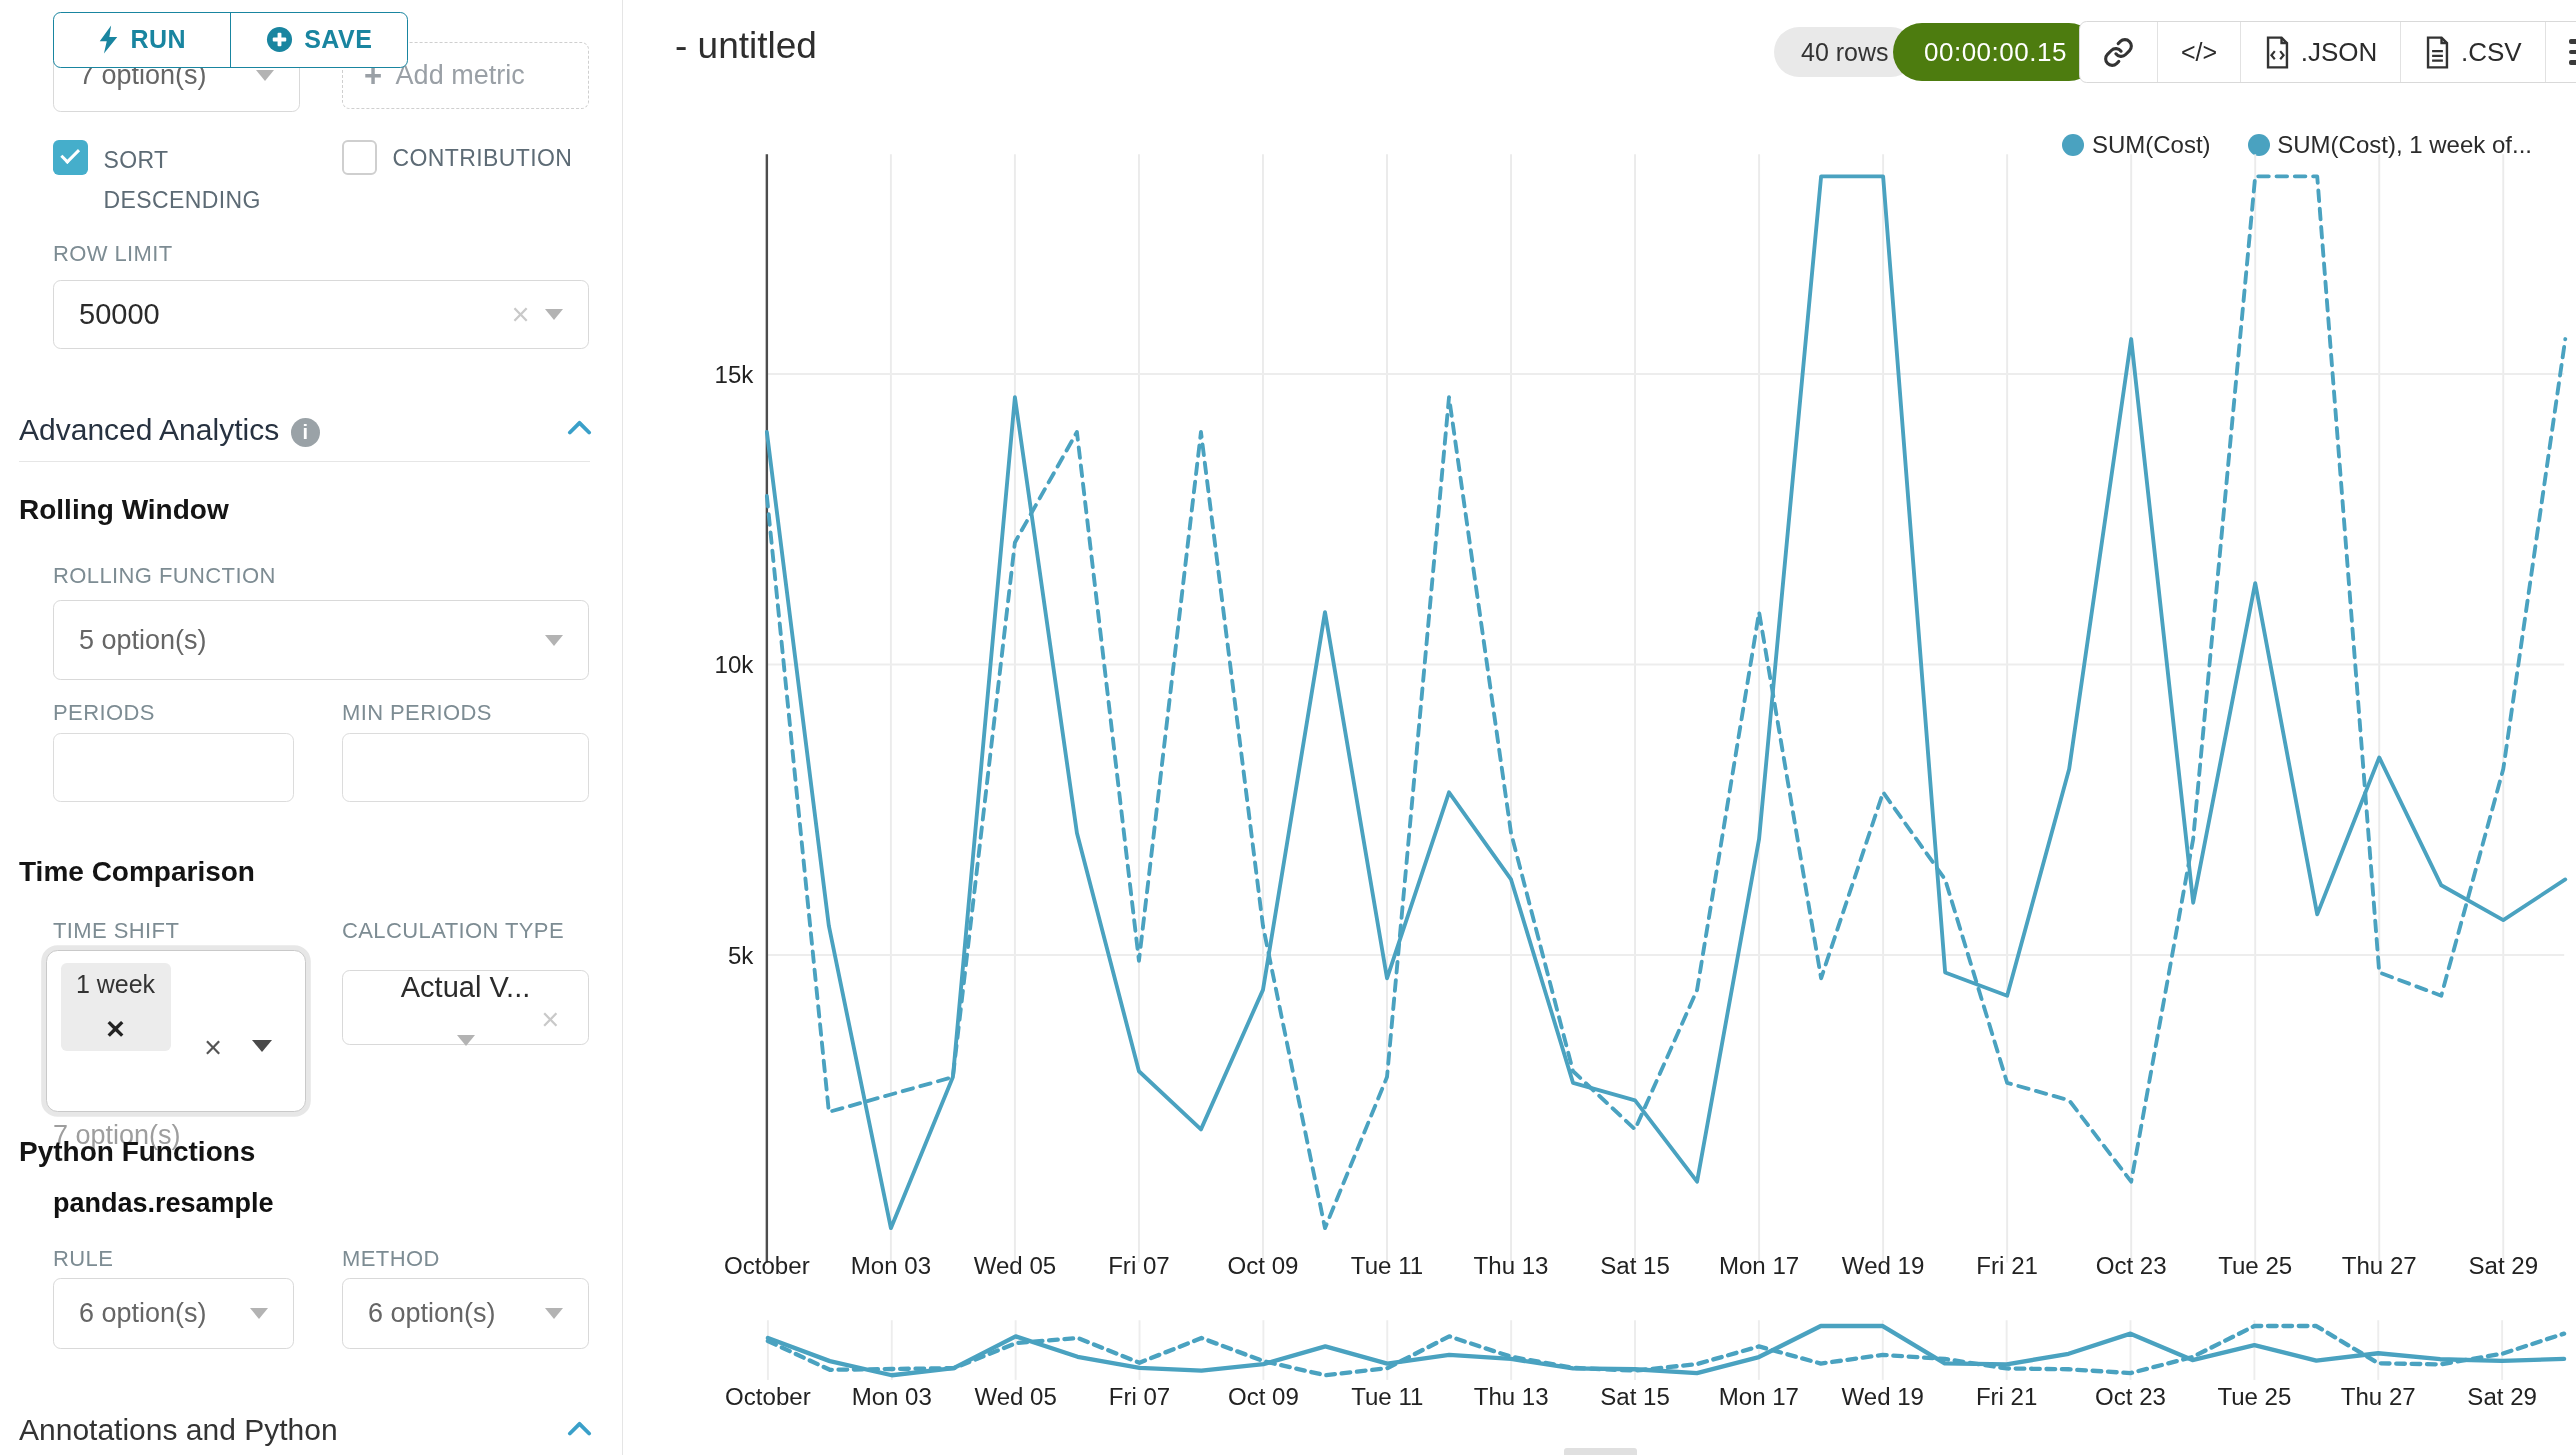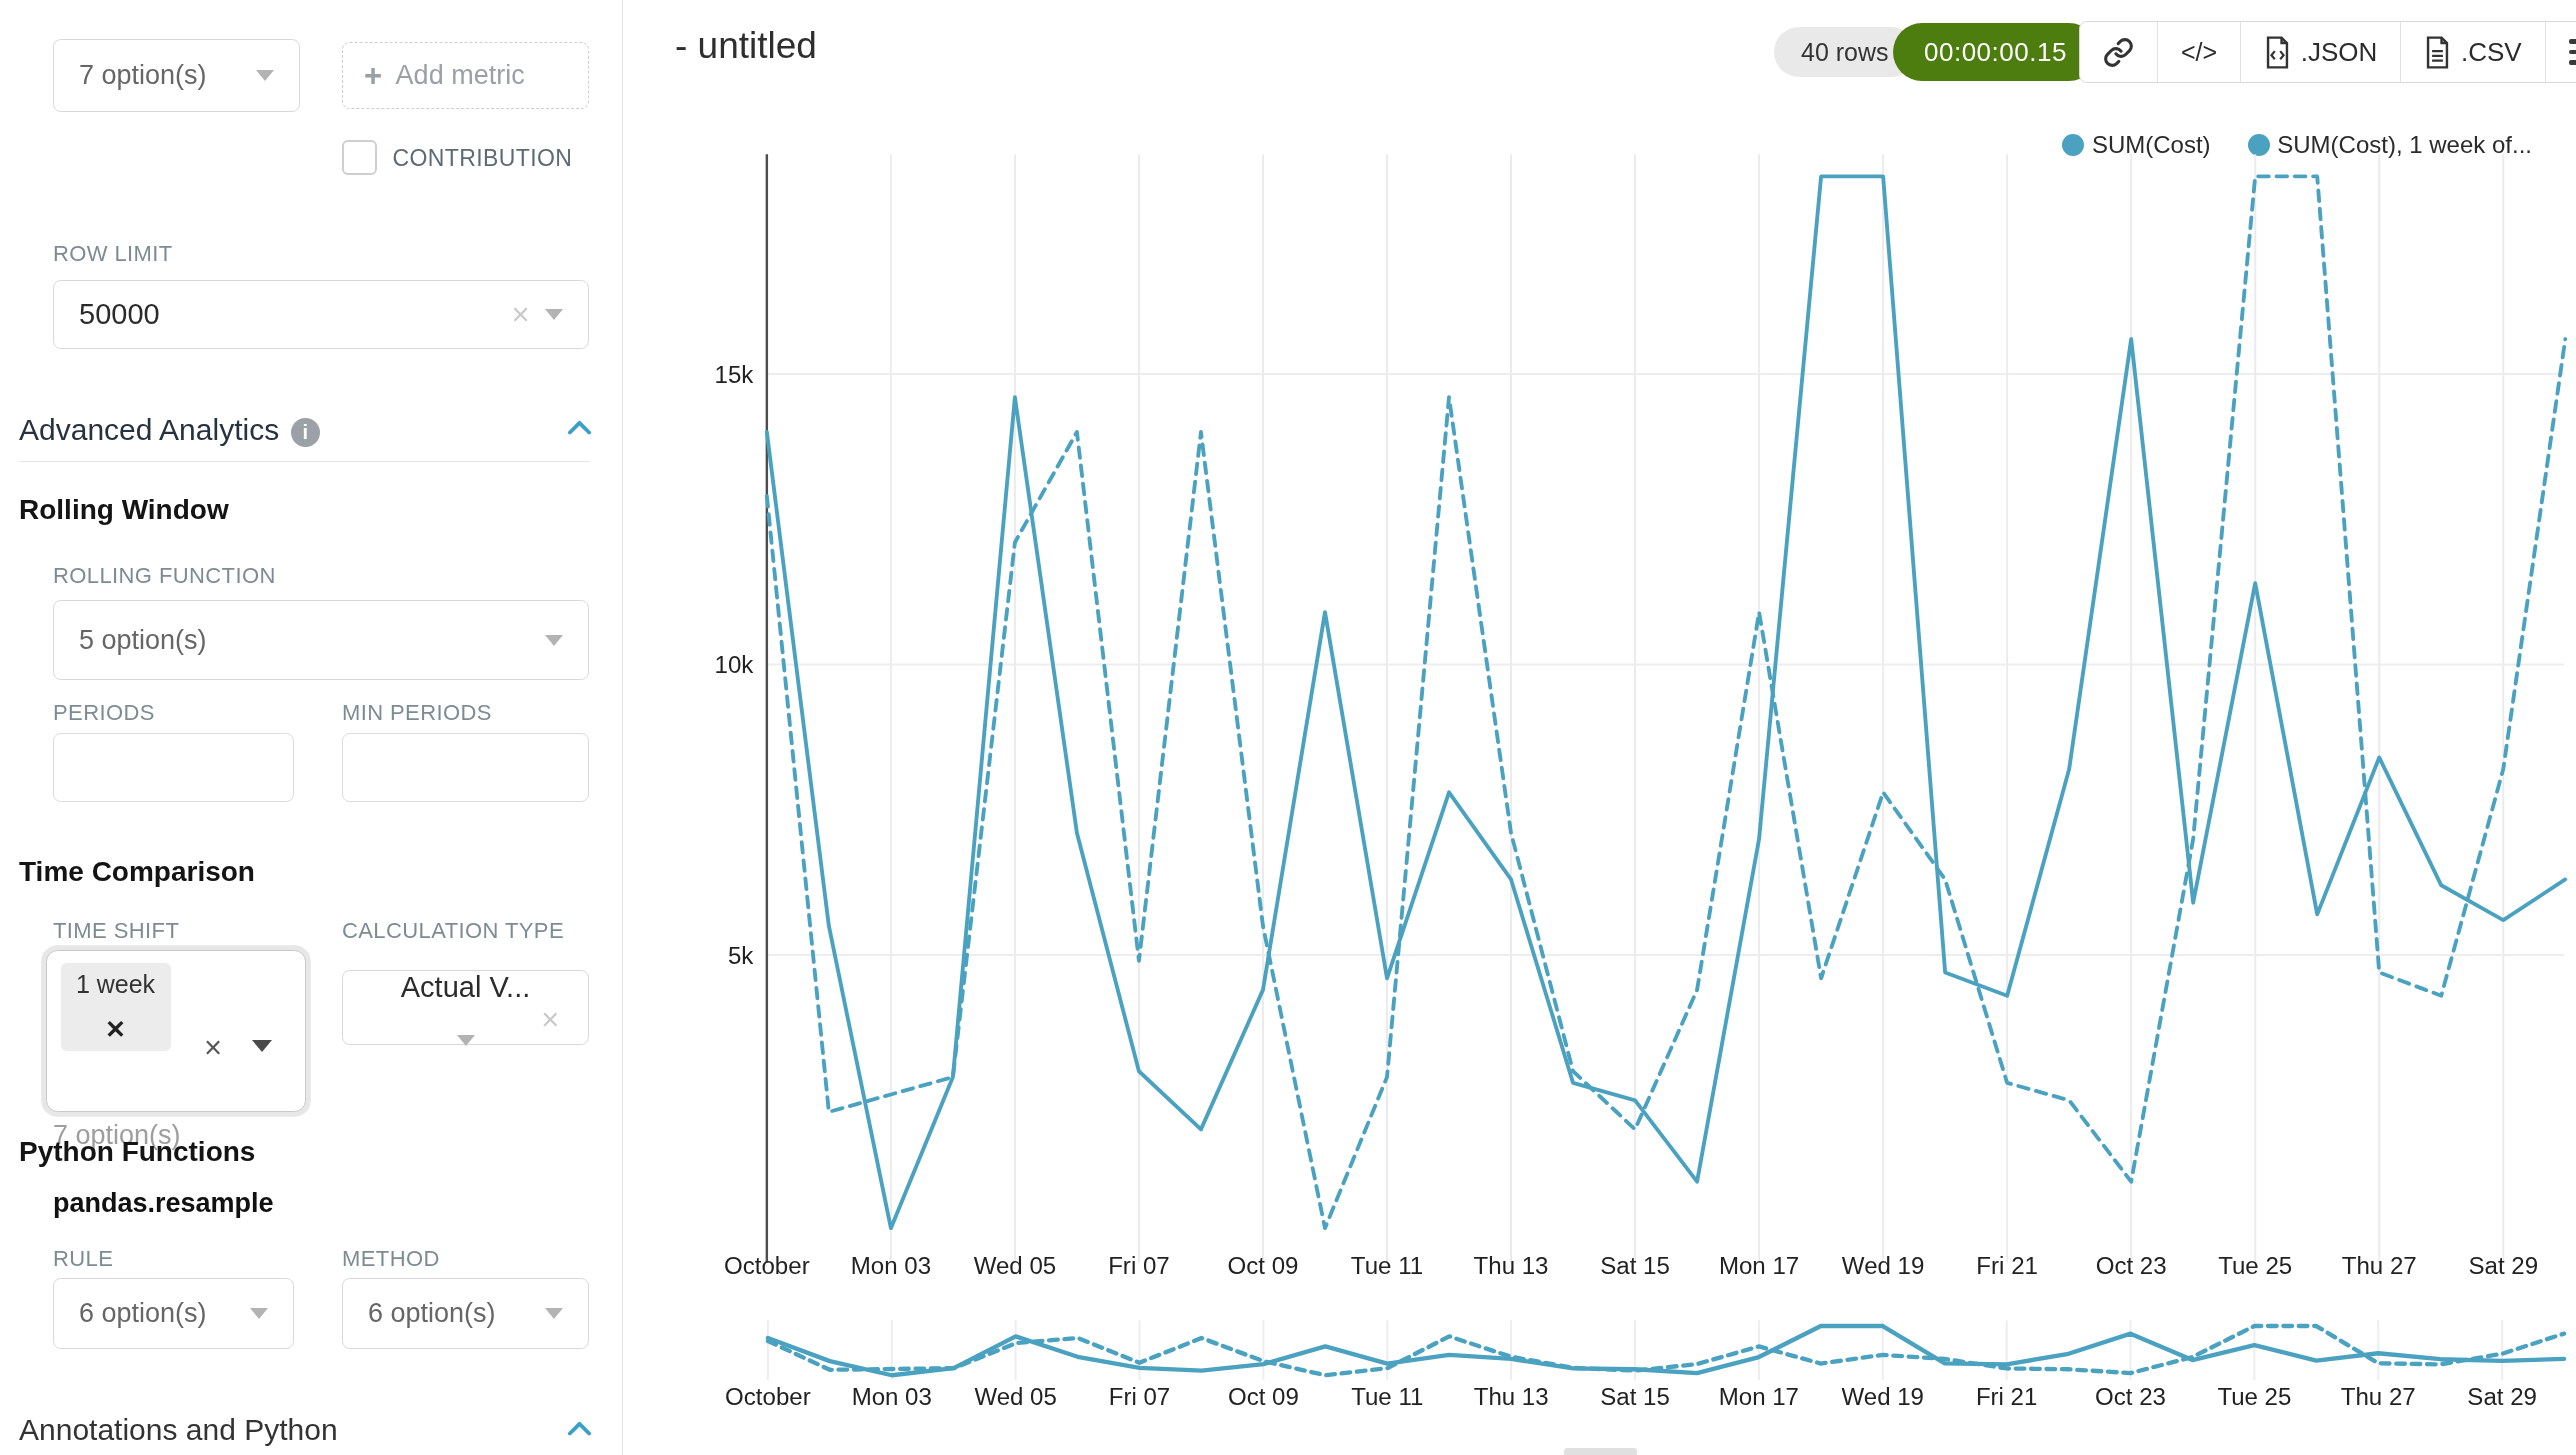--- a/index.html
+++ b/index.html
@@ -88,31 +88,53 @@
   .bottom-handle { position:absolute; left:1564px; top:1448px; width:73px; height:13.5px;
                    background:#e0e0e0; border-radius:2.9px 2.9px 0 0; }
 
   svg text { font-family:"Liberation Sans", sans-serif; }
 </style>
 </head>
 <body>
 
 <div class="sidebar">
 
+  <div class="btn-group">
+    <div class="btn">
+      <svg class="bolt" width="21" height="29" viewBox="0 0 12 16">
+          <path d="M7.5 0 L1 9 h4 L3.4 16 L11 6.5 H6.5 Z" fill="#1985A0"></path>
+        </svg>
+      <span>RUN</span>
+    </div>
+    <div class="btn">
+      <svg width="27" height="27" viewBox="0 0 28 28">
+          <circle cx="14" cy="14" r="13" fill="#1985A0"></circle>
+          <rect x="7" y="12" width="14" height="4" rx="1" fill="#fff"></rect>
+          <rect x="12" y="7" width="4" height="14" rx="1" fill="#fff"></rect>
+        </svg>
+      <span>SAVE</span>
+    </div>
+  </div>
 
   <div class="select abs" style="left:53px; top:39px; width:247px; height:73px; z-index:1;">
     <span>7 option(s)</span>
     <span class="caret"></span>
   </div>
 
   <div class="dashed-btn">
     <span class="plus-glyph">+</span>
     <span>Add metric</span>
   </div>
 
+  <div class="checkline" style="left:53px; top:140px;">
+    <span class="checkbox checked">
+        <span class="checkmark"></span>
+      </span>
+    <span class="checktext">SORT DESCENDING</span>
+  </div>
 
   <div class="checkline" style="left:342px; top:140px; width:289px;">
     <span class="checkbox unchecked"></span>
     <span class="checktext" style="line-height:37px;">CONTRIBUTION</span>
   </div>
 
   <div class="small-label abs" style="left:53px; top:241px;">ROW LIMIT</div>
   <div class="select abs" style="left:53px; top:280px; width:536px; height:69px;">
     <span class="val-dark">50000</span>
     <span class="clear-x">×</span>

